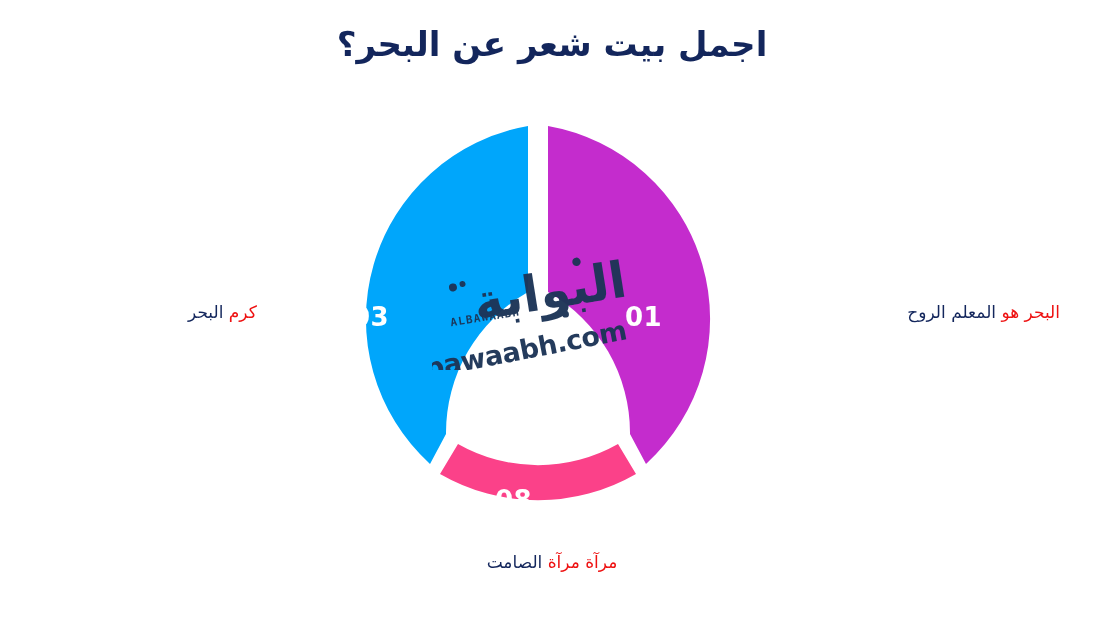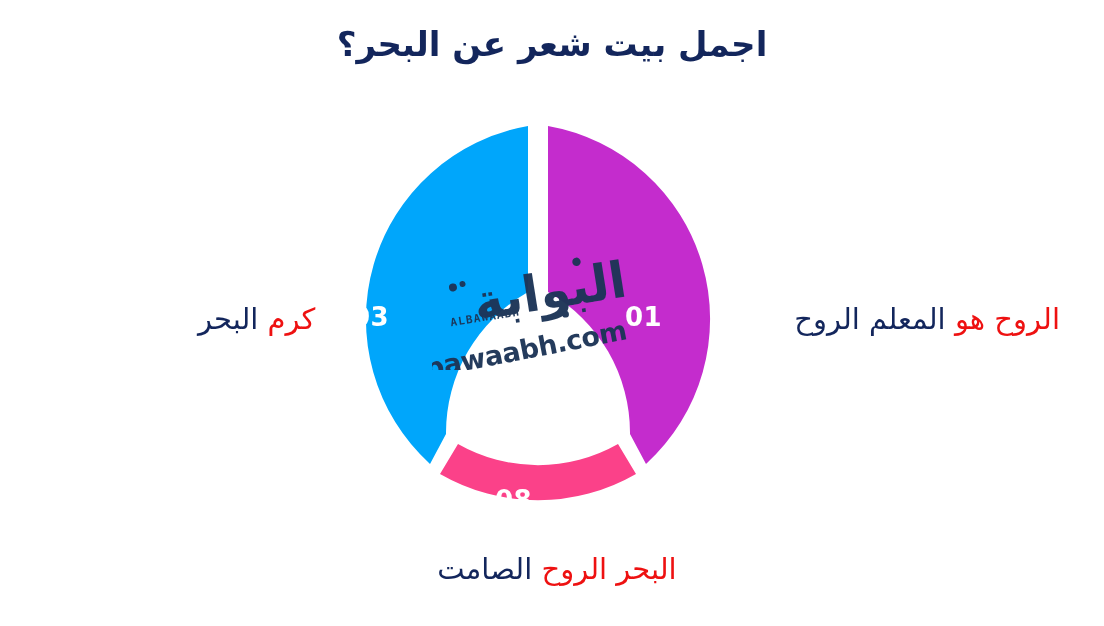--- a/index.html
+++ b/index.html
@@ -40,24 +40,23 @@
     pointer-events:none;
   }
   .num-01{left:625px;top:302px;}
   .num-02{left:495px;top:485px;}
   .num-03{left:352px;top:302px;}
 
   
   .lbl{
     position:absolute;
     direction:rtl;
-    font-size:29px;
+    font-size:17px;
     white-space:nowrap;
     color:#13265c;
-    margin-left:10px;
   }
   .lbl .hi{color:#ee1111;}
   .lbl-right{right:44px;top:302px;text-align:right;}
   .lbl-left{left:188px;top:302px;text-align:right;}
   .lbl-bottom{left:0;right:0;top:552px;text-align:center;}
 
   
   .wm{
     position:absolute;
     left:432px;top:248px;
@@ -95,31 +94,31 @@
                A 162 162 0 0 0 116 322
                Z" fill="#00a6fb"></path>
     </svg>
   </div>
 
   <div class="slice-num num-01">01</div>
   <div class="slice-num num-02">08</div>
   <div class="slice-num num-03">03</div>
 
   <div class="lbl lbl-right">
-    <span class="hi">الروح هو</span>
+    <span class="hi">البحر هو</span>
     <span>المعلم الروح</span>
   </div>
 
   <div class="lbl lbl-left">
     <span class="hi">كرم</span>
     <span>البحر</span>
   </div>
 
   <div class="lbl lbl-bottom">
-    <span class="hi">البحر الروح</span>
+    <span class="hi">مرآة مرآة</span>
     <span>الصامت</span>
   </div>
 
   <div class="wm">
     <svg width="216" height="122" viewBox="0 0 216 122">
       <g fill="#1d3557">
 
         <g transform="rotate(-9 108 52)">
           <text x="196" y="62" text-anchor="end" font-family="DejaVu Sans, Liberation Sans, sans-serif" font-size="50" font-weight="bold">البوابة</text>
 

